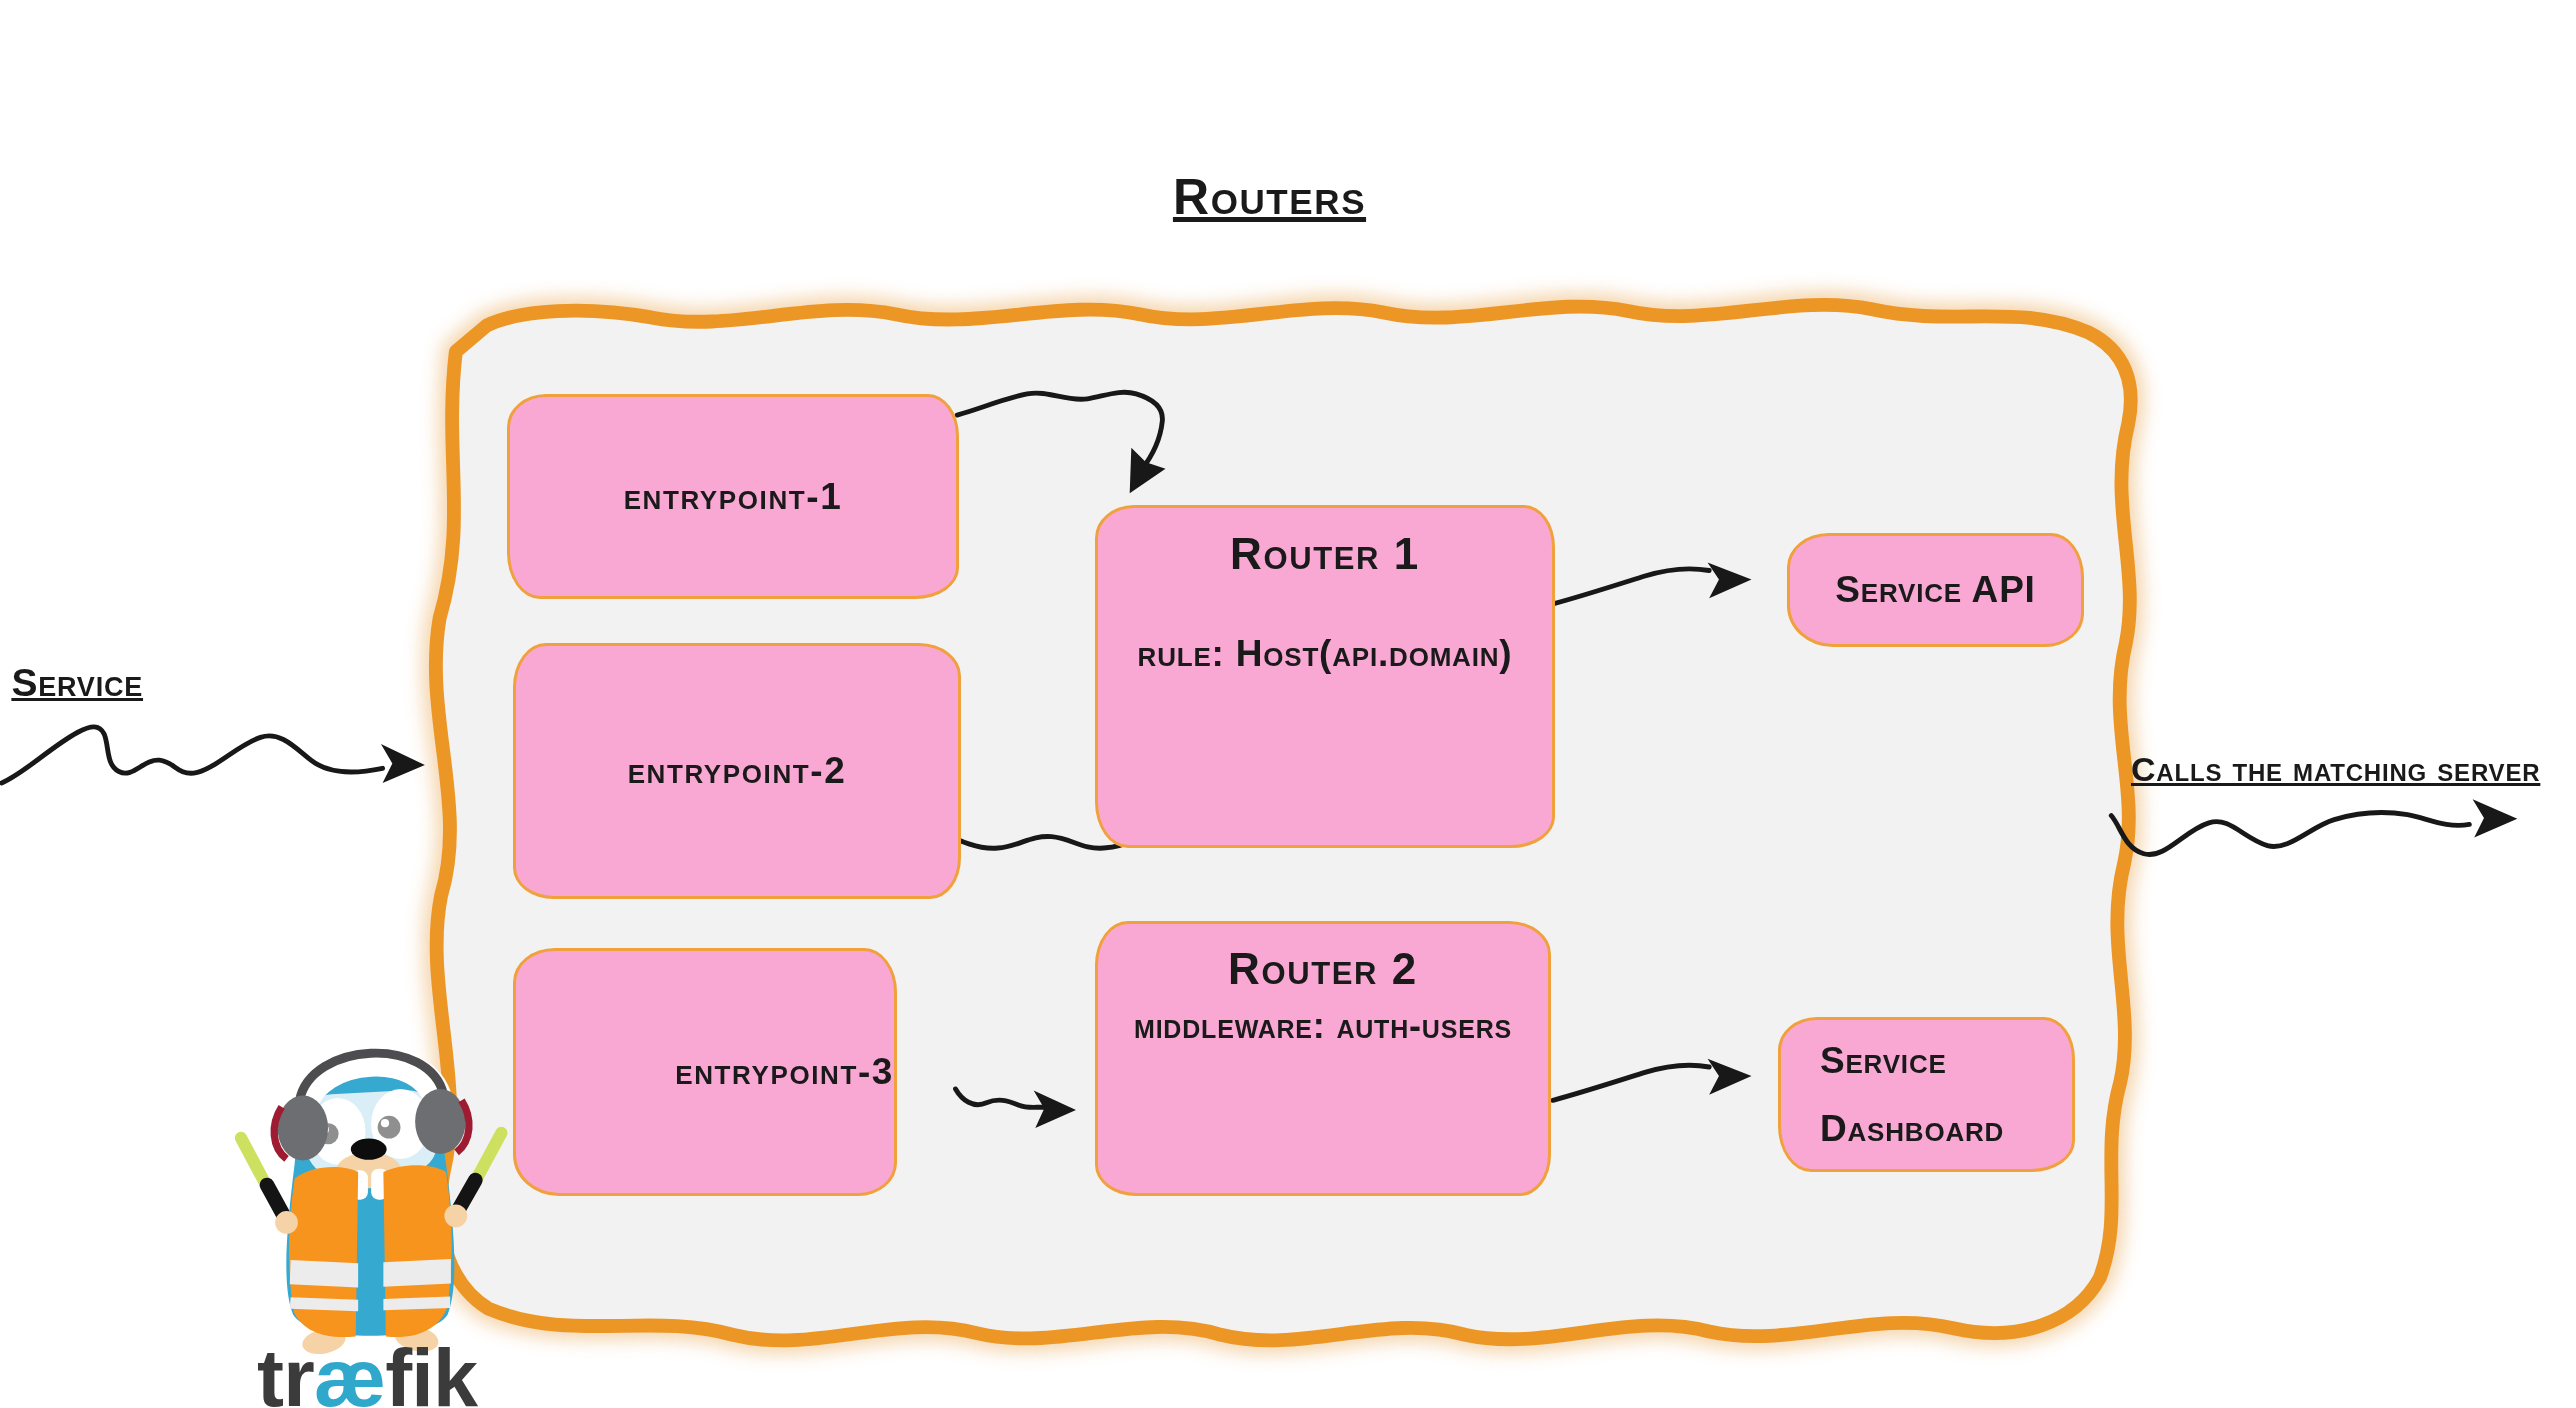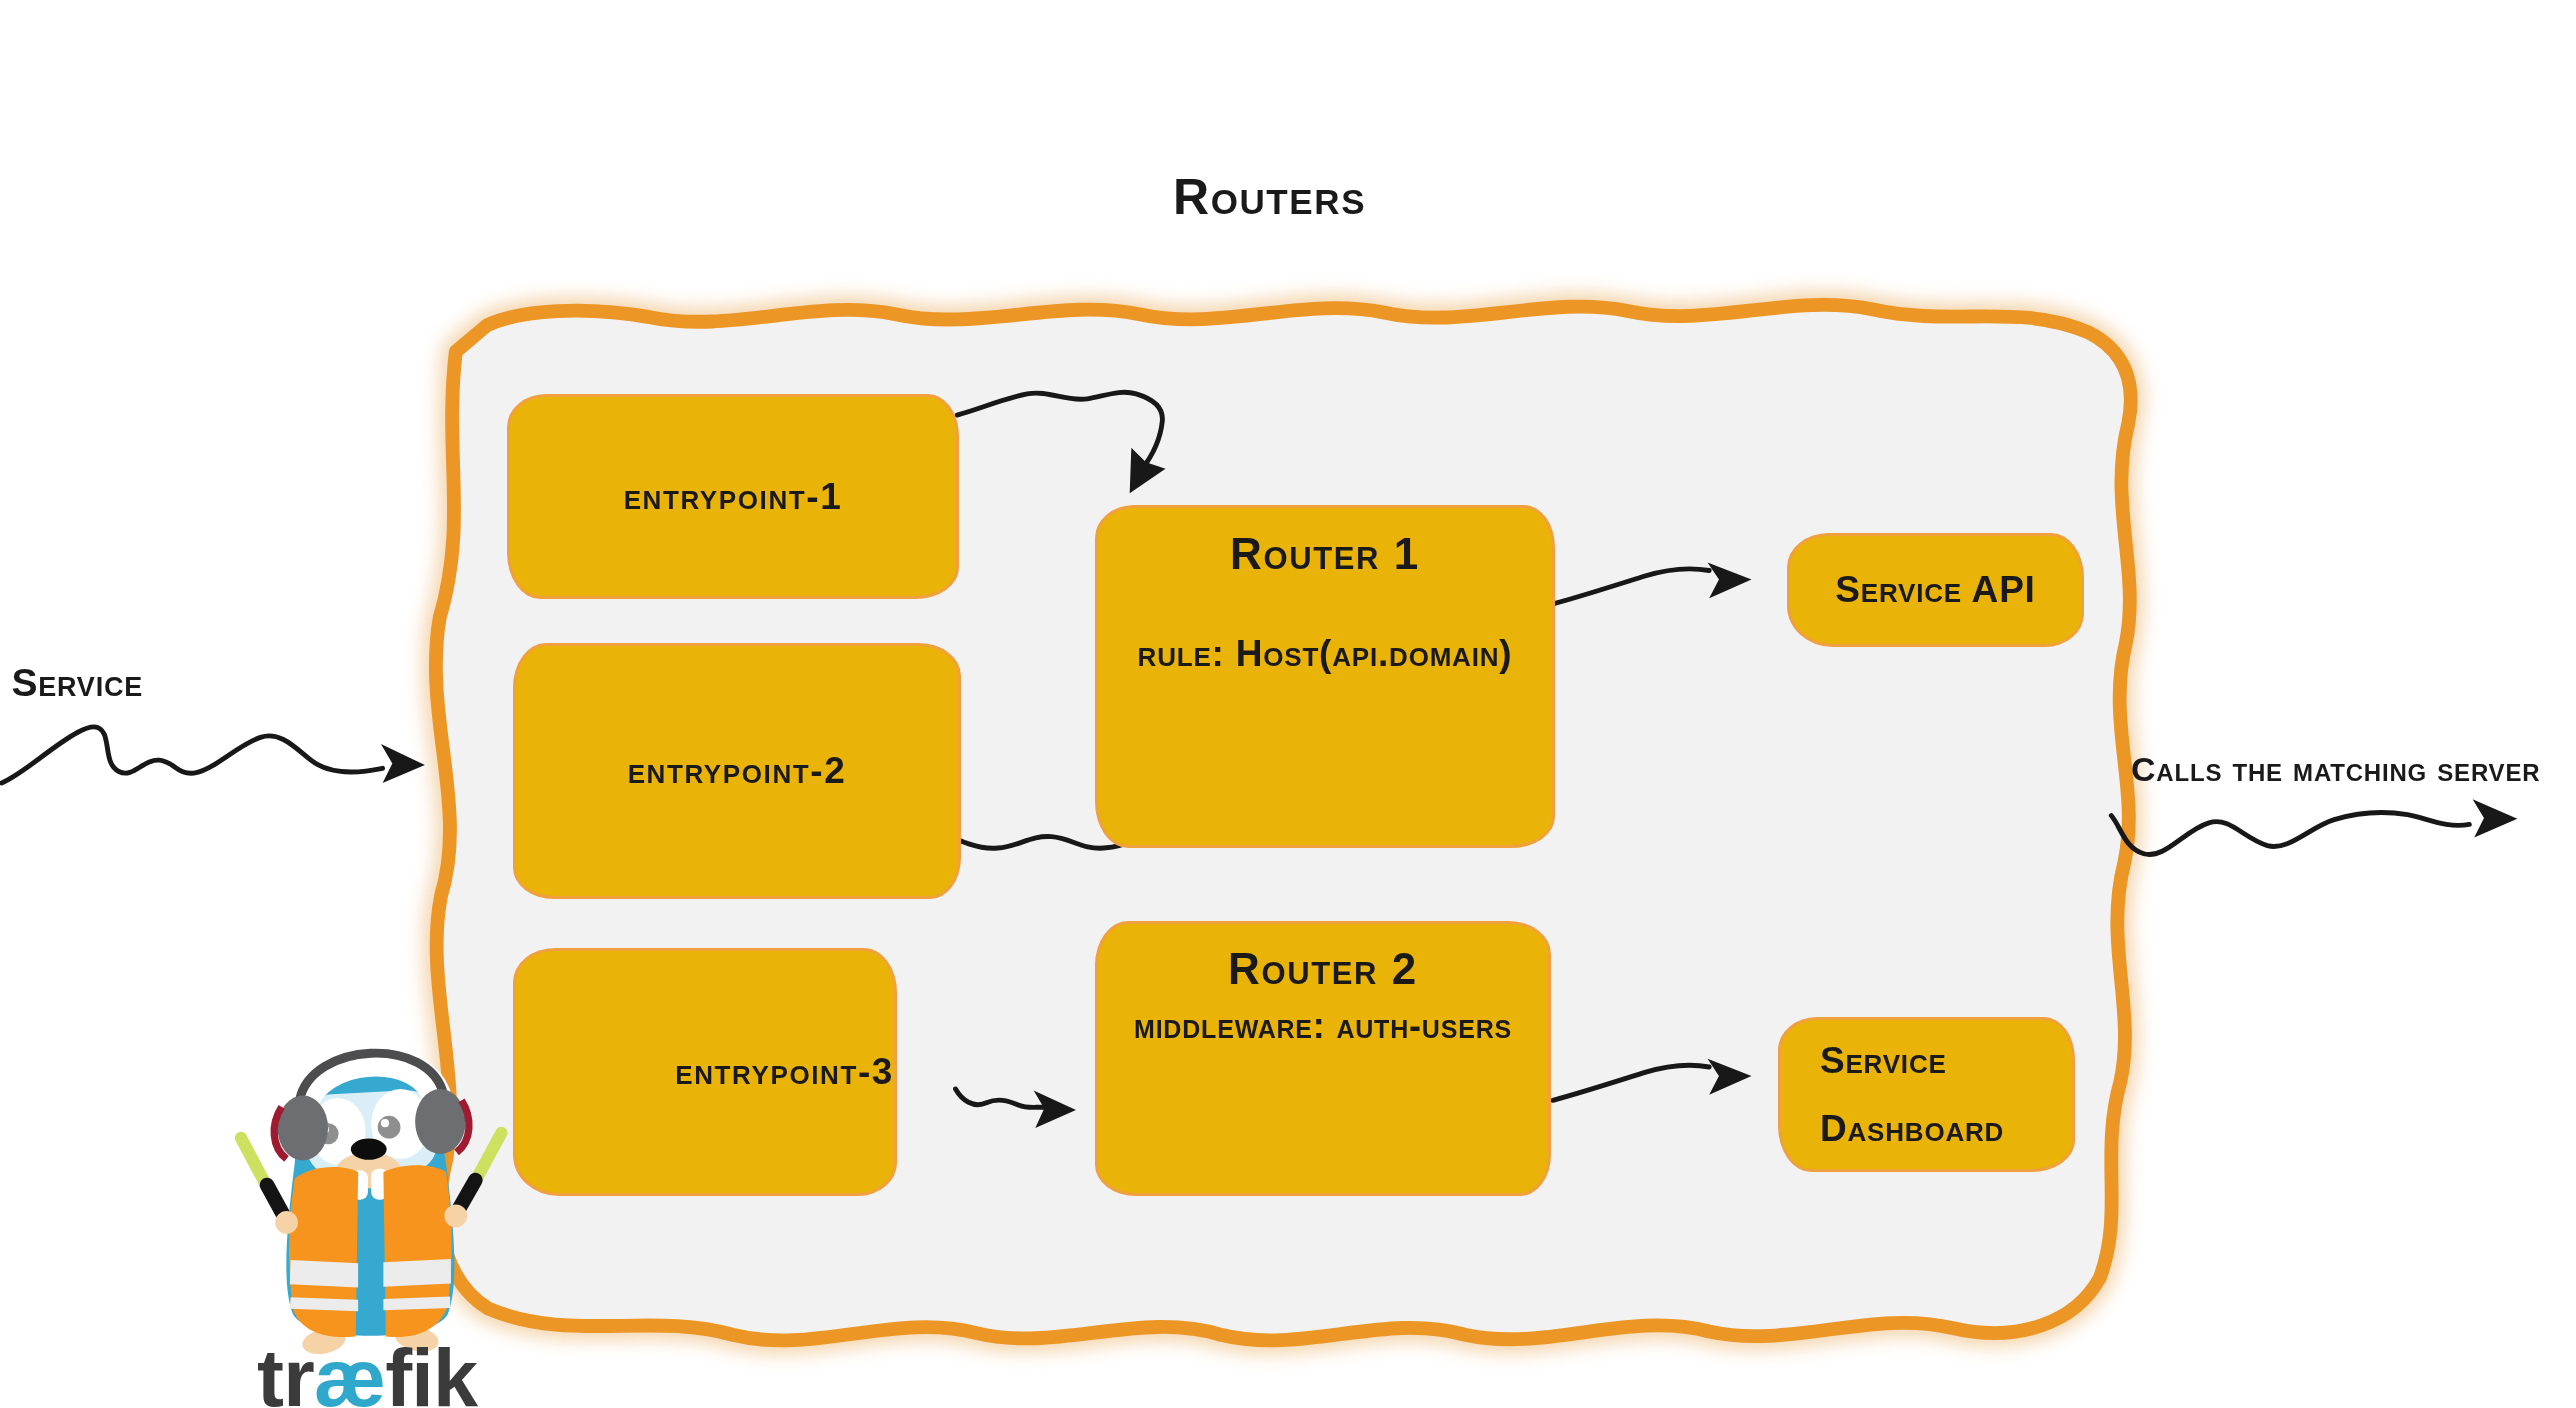--- a/index.html
+++ b/index.html
@@ -5,29 +5,29 @@
   html,body{margin:0;padding:0;}
   body{
     width:2576px;height:1408px;background:#ffffff;overflow:hidden;
     font-family:"Liberation Sans",sans-serif;color:#1a1a1a;
   }
   .stage{position:relative;width:2576px;height:1408px;}
   svg.artwork{position:absolute;left:0;top:0;width:2576px;height:1408px;}
 
   .hand{font-variant:small-caps;font-weight:700;color:#1a1a1a;}
 
-  .overlay{position:absolute;white-space:nowrap;}
+  .overlay{position:absolute;white-space:nowrap;text-decoration:underline;}
 
   .title{font-size:50px;letter-spacing:1.6px;}
 
   .side-label{font-size:39px;letter-spacing:0.8px;}
   .calls-label{font-size:34px;letter-spacing:0.8px;}
 
   .box{
-    position:absolute;background:#eab308;border:3.3px solid #f0a03c;
+    position:absolute;background:#f9a8d4;border:3.3px solid #f0a03c;
     display:flex;flex-direction:column;align-items:center;justify-content:center;
     box-sizing:border-box;
   }
   .rr-a{border-radius:39px 31px 44px 33px / 33px 42px 31px 46px;}
   .rr-b{border-radius:33px 42px 31px 41px / 44px 33px 41px 31px;}
   .rr-c{border-radius:42px 33px 39px 46px / 34px 44px 33px 41px;}
 
   .ep-label{font-size:37px;letter-spacing:1.6px;}
 
   .router-title{font-size:44px;letter-spacing:1.6px;}

